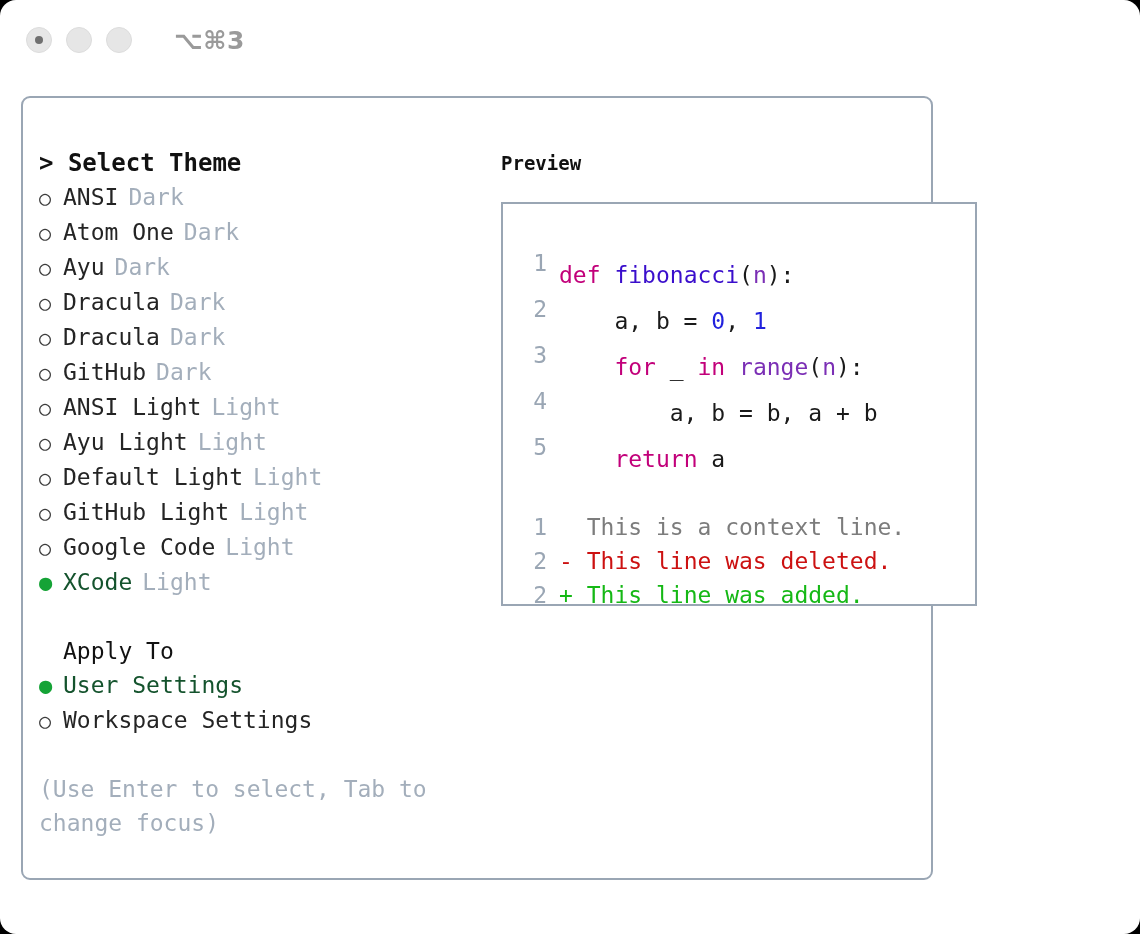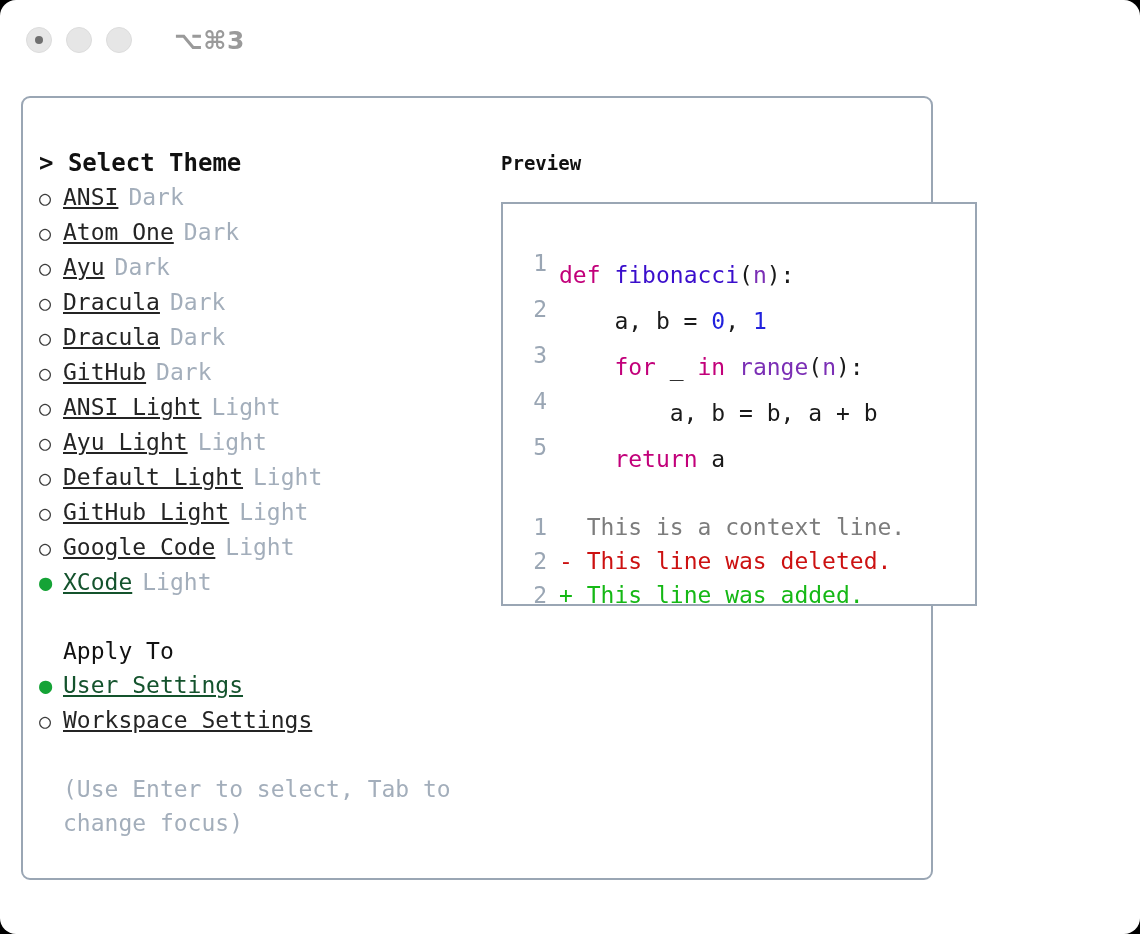--- a/index.html
+++ b/index.html
@@ -115,21 +115,20 @@
     flex: 0 0 24px;
     color: #3c3c3c;
     font-size: 20px;
   }
   .bullet.sel {
     color: #15a336;
     font-size: 22px;
   }
   .row-label {
     color: #242424;
-    text-decoration: underline;
   }
   .row.selected .row-label {
     color: #14532d;
   }
   .row-tag {
     color: #a3aebb;
     margin-left: 10px;
   }
 
   .section-gap { height: 34px; }
@@ -142,21 +141,20 @@
     white-space: pre;
   }
 
   .hint {
     margin-top: 34px;
     font-size: 23px;
     line-height: 34px;
     color: #a3aebb;
     width: 400px;
     white-space: pre-wrap;
-    margin-left: 24px;
   }
 
   
   .right-col {
     position: absolute;
     left: 478px;
     top: 48px;
     width: 500px;
   }
   .preview-title {

